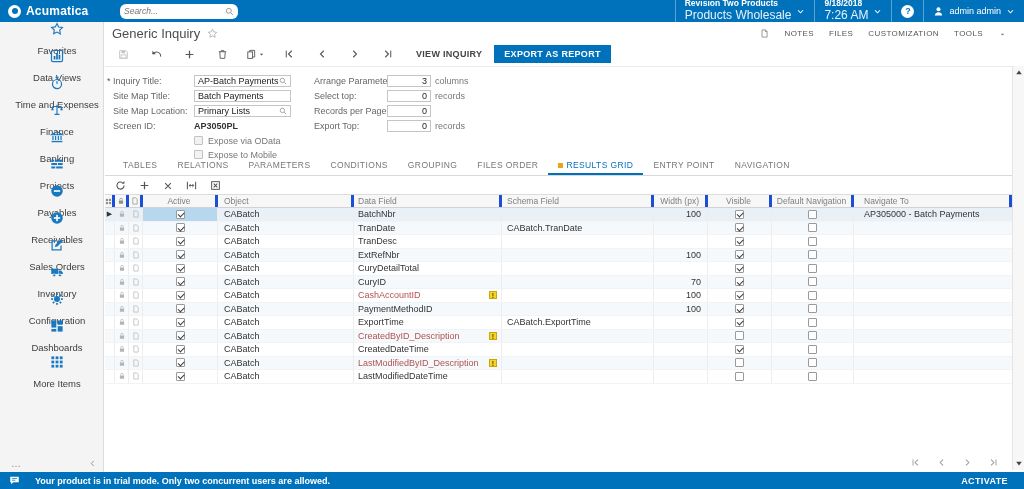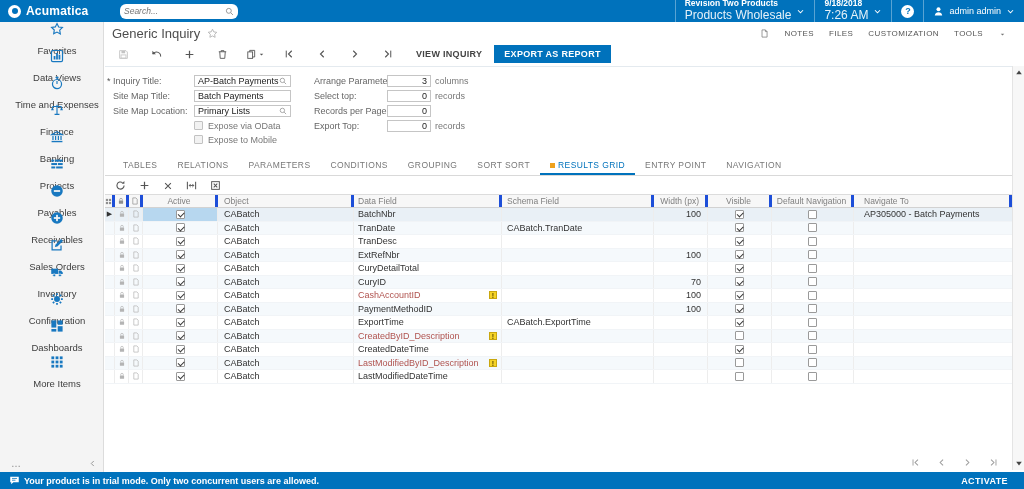--- a/index.html
+++ b/index.html
@@ -110,21 +110,21 @@
 
   .gpag { position:absolute; right:14px; bottom:5px; display:flex; gap:17px; color:#9b9b9b; }
   .gpag .icon { cursor:pointer; }
 
   
   .vscroll { position:absolute; right:0; top:66px; bottom:19px; width:12px; background:#f7f7f7; border-left:1px solid #e4e4e4; }
   .vs-btn { position:absolute; left:1px; width:10px; height:10px; color:#444; display:flex; align-items:center; justify-content:center; cursor:pointer; }
   .vs-up { top:2px; } .vs-down { bottom:2px; }
 
   
-  .trialbar { position:absolute; left:0; right:0; bottom:0; height:17px; background:#0072bc; color:#fff; display:flex; align-items:center; padding-left:9px; gap:4px; }
+  .trialbar { position:absolute; left:0; right:0; bottom:0; height:17px; background:#0072bc; color:#fff; display:flex; align-items:center; padding-left:9px; gap:15px; }
   .trial-msg { font-size:9px; font-weight:bold; }
   .activate { margin-left:auto; margin-right:16px; font-size:9px; font-weight:bold; letter-spacing:.4px; cursor:pointer; }
 </style>
 </head>
 <body>
 
 <header class="topbar">
   <div class="brand">
     <span class="brand-mark"></span>
     <span class="brand-text">Acumatica</span>
@@ -477,20 +477,24 @@
         <span class="finput">
           <span>Primary Lists</span>
           <span class="icon i8 lookup">
               <svg viewBox="0 0 16 16">
                 <circle cx="6.8" cy="6.8" r="4.4" fill="none" stroke="currentColor" stroke-width="1.5"></circle>
                 <path d="M10.2 10.2l4 4" stroke="currentColor" stroke-width="1.5" fill="none"></path>
               </svg>
             </span>
         </span>
       </div>
+      <div class="frow">
+        <span class="flabel">Screen ID:</span>
+        <span class="freadonly">AP3050PL</span>
+      </div>
       <div class="fcheckrow">
         <span class="cb soft"></span>
         <span class="fchecklabel">Expose via OData</span>
       </div>
       <div class="fcheckrow">
         <span class="cb soft"></span>
         <span class="fchecklabel">Expose to Mobile</span>
       </div>
     </div>
     <div class="form-col-right">
@@ -535,21 +539,21 @@
       <div class="tab">
         <span>PARAMETERS</span>
       </div>
       <div class="tab">
         <span>CONDITIONS</span>
       </div>
       <div class="tab">
         <span>GROUPING</span>
       </div>
       <div class="tab">
-        <span>SORT SORT</span>
+        <span>FILES ORDER</span>
       </div>
       <div class="tab active">
         <span class="tab-dot"></span>
         <span>RESULTS GRID</span>
       </div>
       <div class="tab">
         <span>ENTRY POINT</span>
       </div>
       <div class="tab">
         <span>NAVIGATION</span>

